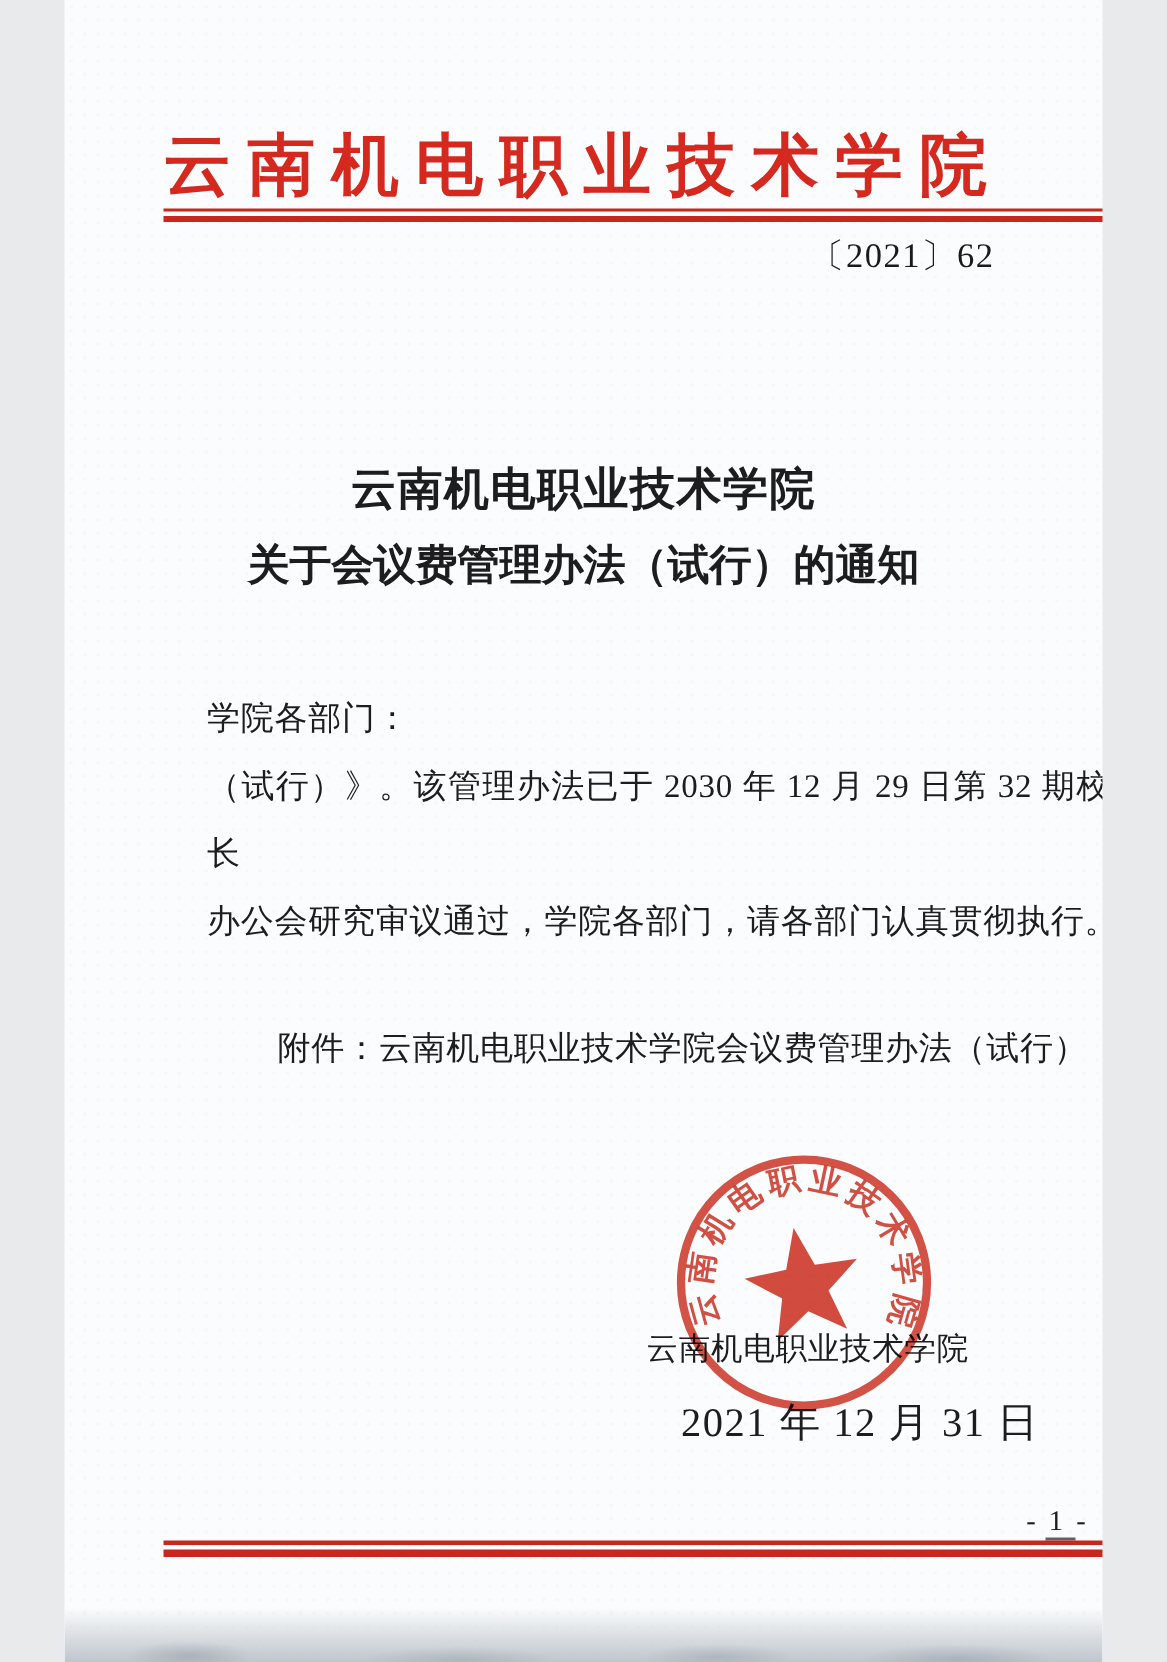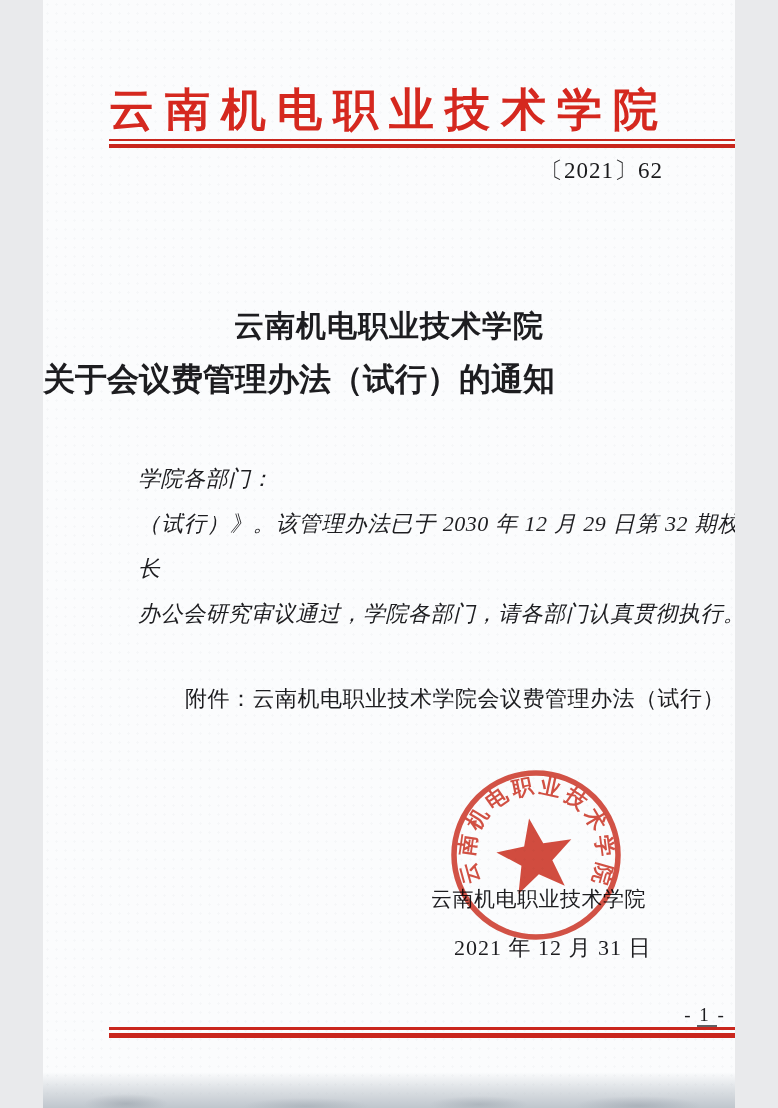--- a/index.html
+++ b/index.html
@@ -39,45 +39,45 @@
     white-space:nowrap;
   }
   
   .doc-title-line1{
     position:absolute;top:306px;left:0;right:0;
     text-align:center;font-size:30px;font-weight:bold;
     letter-spacing:1px;white-space:nowrap;
   }
   .doc-title-line2{
     position:absolute;top:358px;left:0;right:0;
-    font-size:32px;font-weight:bold;
+    text-align:center;font-size:28px;font-weight:bold;
     letter-spacing:0;white-space:nowrap;
   }
   
   .body-text{
     position:absolute;top:456px;left:95px;width:602px;
     font-size:22px;line-height:45px;letter-spacing:0.5px;
   }
-  .para-line{white-space:nowrap;font-style:italic;}
+  .para-line{white-space:nowrap;}
   .para-justify{white-space:normal;text-align:justify;text-align-last:justify;}
   .para-indent{text-indent:50px;}
   .attachment-line{
     position:absolute;top:676px;left:95px;width:640px;
     font-size:22px;line-height:45px;letter-spacing:0.5px;
     padding-left:47px;white-space:nowrap;font-weight:500;
   }
   
   .issuer-line{
     position:absolute;top:884px;left:388px;
     font-size:21px;line-height:30px;letter-spacing:0.5px;
     font-weight:500;white-space:nowrap;
   }
   .date-line{
     position:absolute;top:933px;left:411px;
-    font-size:22px;line-height:30px;letter-spacing:1px;
+    font-size:27px;line-height:30px;letter-spacing:1px;
     white-space:nowrap;
   }
   
   .seal-svg{
     position:absolute;top:0;left:0;width:778px;height:1108px;
     mix-blend-mode:multiply;pointer-events:none;
   }
   .seal-ring{fill:none;stroke:var(--seal-red);stroke-width:5.5;opacity:.87;}
   .seal-star{fill:var(--seal-red);opacity:.9;}
   .seal-text{

